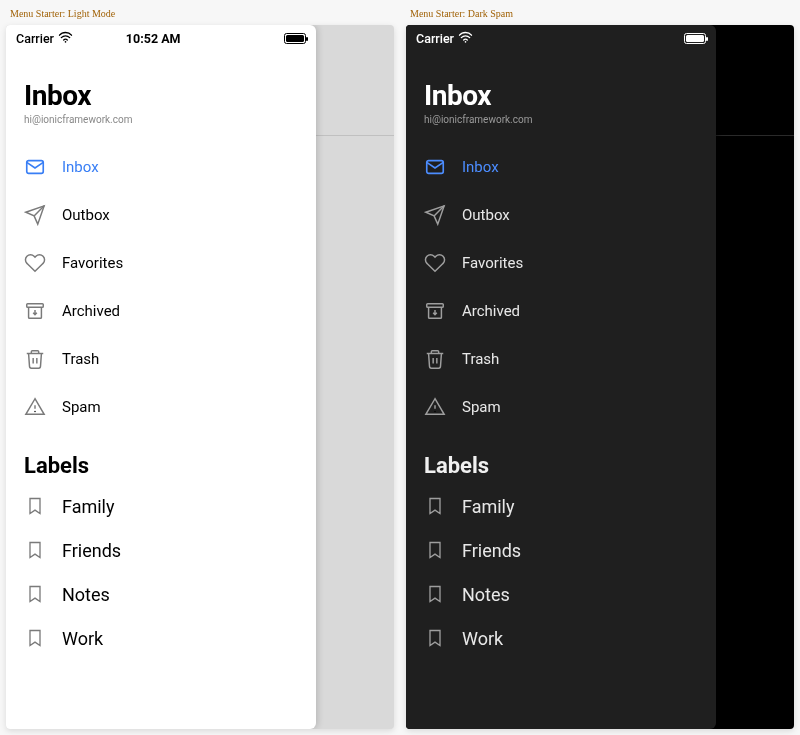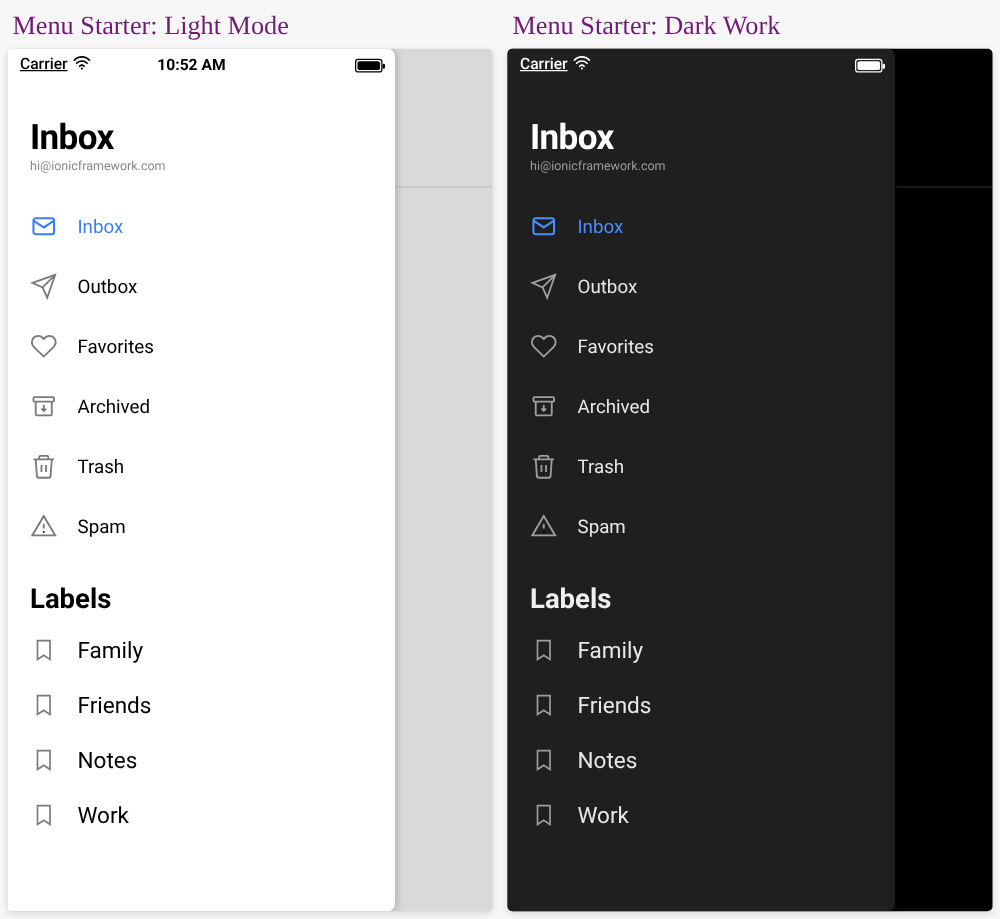--- a/index.html
+++ b/index.html
@@ -15,22 +15,22 @@
     gap: 12px;
     padding: 6px;
     height: 100%;
   }
   .panel {
     flex: 1;
     display: flex;
     flex-direction: column;
   }
   .panel-title {
-    font-size: 21px;
-    color: #701a75;
+    font-size: 10px;
+    color: #a16207;
     font-weight: 400;
     padding: 2px 4px 6px 4px;
     font-family: Georgia, 'Times New Roman', serif;
   }
   .phone {
     flex: 1;
     border-radius: 4px;
     overflow: hidden;
     position: relative;
     box-shadow: 0 2px 6px rgba(0,0,0,0.12);
@@ -53,21 +53,21 @@
     height: 26px;
     display: flex;
     align-items: center;
     justify-content: space-between;
     padding: 0 10px;
     font-size: 12.5px;
     font-weight: 500;
   }
   .light .statusbar { color: #000; }
   .dark  .statusbar { color: #fff; }
-  .sb-left, .sb-right { display: flex; align-items: flex-start; gap: 4px; text-decoration: underline;}
+  .sb-left, .sb-right { display: flex; align-items: flex-end; gap: 4px;}
   .sb-center { position:absolute; left:0; right:16px; text-align:center; pointer-events:none;font-weight:bold;}
   .battery {
     width: 22px; height: 11px; border-radius: 2.5px; position: relative;
   }
   .light .battery { border: 1px solid #000; }
   .dark  .battery { border: 1px solid #fff; }
   .battery::after {
     content:""; position:absolute; right:-3px; top:3px; width:2px; height:4px; border-radius:1px;
   }
   .light .battery::after { background:#000; }
@@ -256,21 +256,21 @@
                 </svg>
               </span>
             <span class="label">Work</span>
           </div>
         </div>
       </div>
     </div>
   </div>
 
   <div class="panel">
-    <div class="panel-title">Menu Starter: Dark Work</div>
+    <div class="panel-title">Menu Starter: Dark Spam</div>
     <div class="phone dark">
       <div class="detail-divider"></div>
       <div class="menu">
         <div class="statusbar">
           <div class="sb-left">
             <span>Carrier</span>
             <span class="wifi">
               <svg width="15" height="12" viewBox="0 0 24 20">
                   <path d="M2 7 C7 1 17 1 22 7 M5 11 C9 7 15 7 19 11 M9 15 C11 13 13 13 15 15" stroke="currentColor" stroke-width="2.2" fill="none" stroke-linecap="round"></path>
                   <circle cx="12" cy="18" r="1.4" fill="currentColor"></circle>

